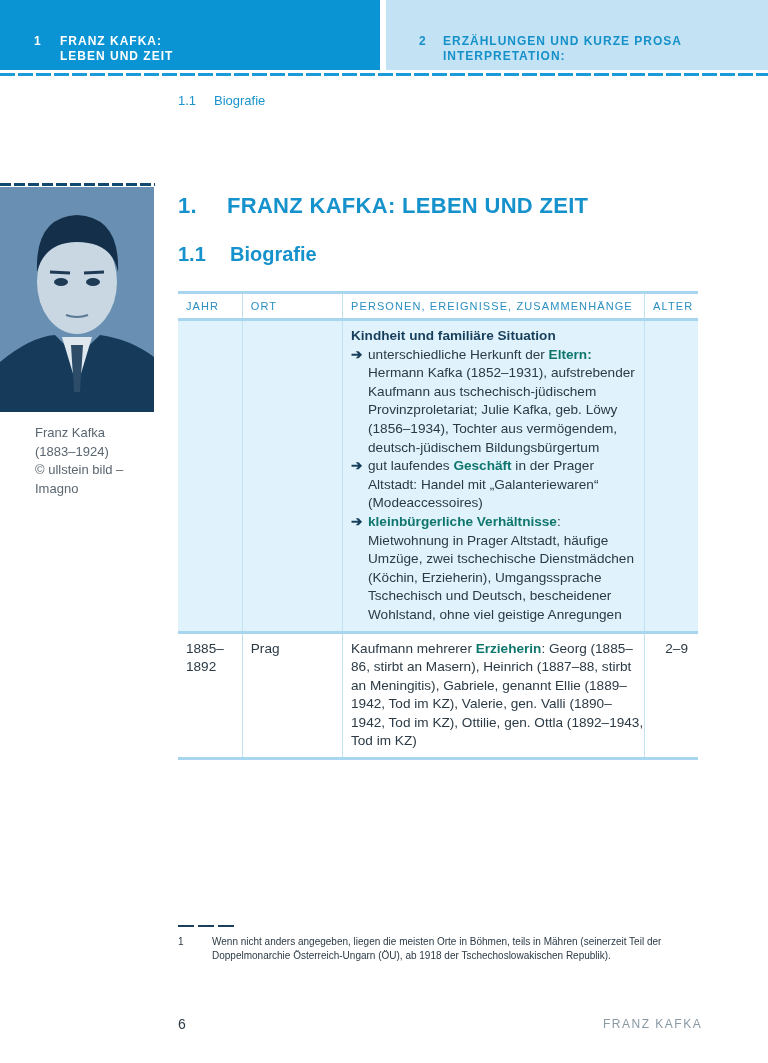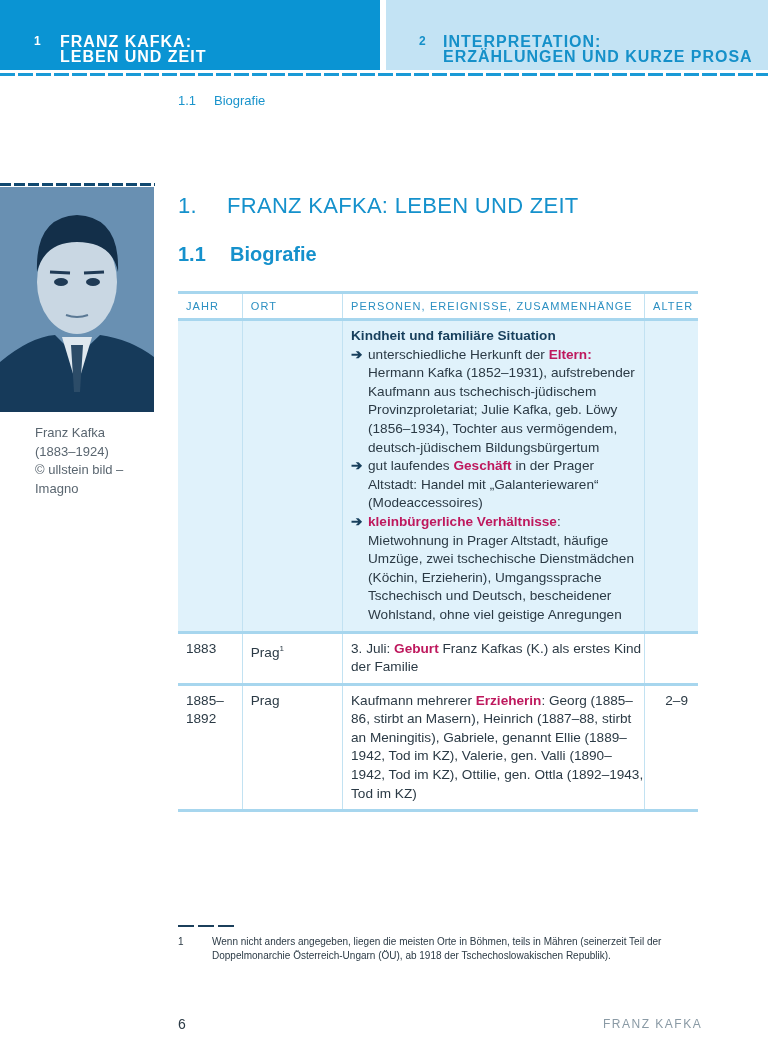--- a/index.html
+++ b/index.html
@@ -2,42 +2,42 @@
 <html><head>
 <meta charset="utf-8">
 <style>
   html,body{margin:0;padding:0;}
   body{width:768px;height:1063px;position:relative;background:#fff;overflow:hidden;font-family:"Liberation Sans",sans-serif;color:#2b3a45;}
   .tab{position:absolute;top:0;height:70px;box-sizing:border-box;}
   .tab1{left:0;width:380px;background:#0a94d3;color:#fff;}
   .tab2{left:386px;width:382px;background:#c3e3f4;color:#1590c9;}
   .tab .num{position:absolute;left:34px;top:34px;font-size:12px;font-weight:bold;letter-spacing:1px;}
   .tab2 .num{left:33px;}
-  .tab .lbl{position:absolute;left:60px;top:34px;font-size:16px;font-weight:bold;letter-spacing:1px;line-height:15px;}
+  .tab .lbl{position:absolute;left:60px;top:34px;font-size:12px;font-weight:bold;letter-spacing:1px;line-height:15px;}
   .tab2 .lbl{left:57px;}
   .dash-top{position:absolute;left:0;top:73px;width:768px;height:3px;background:repeating-linear-gradient(90deg,#1a9ad6 0 15px,transparent 15px 18px);}
   .running{position:absolute;left:178px;top:93px;font-size:13px;color:#1a94cc;}
   .running span{display:inline-block;}
   .running .rn{width:36px;}
   .dash-side{position:absolute;left:0;top:183px;width:155px;height:3px;background:repeating-linear-gradient(90deg,#10486f 0 11px,transparent 11px 14px);}
   .photo{position:absolute;left:0;top:187px;width:154px;height:225px;background:#5b86aa;overflow:hidden;}
   .caption{position:absolute;left:35px;top:424px;font-size:13px;line-height:18.5px;color:#5a6670;}
-  .h1{position:absolute;left:178px;top:193px;font-size:22px;font-weight:normal;color:#1591cc;letter-spacing:.3px;}
+  .h1{position:absolute;left:178px;top:193px;font-size:22px;font-weight:bold;color:#1591cc;letter-spacing:.3px;}
   .h1 .n{display:inline-block;width:49px;}
   .h2{position:absolute;left:178px;top:243px;font-size:20px;font-weight:bold;color:#1591cc;}
   .h2 .n{display:inline-block;width:52px;}
   table{position:absolute;left:178px;top:291px;width:520px;border-collapse:collapse;font-size:13.6px;}
   th{font-weight:normal;text-align:left;font-size:11px;letter-spacing:1.1px;color:#2b8fc2;height:24px;padding:0 0 0 8px;border-top:3px solid #a7d6ee;border-bottom:3px solid #a7d6ee;}
   td{vertical-align:top;padding:6px 0 6px 8px;line-height:18.6px;border-bottom:3px solid #a7d6ee;}
   .sep{border-left:1px solid #c2e2f2;}
   .shade td{background:#e0f2fb;}
   .c1{width:56px;}.c2{width:92px;}.c3{width:295px;}.c4{width:45px;}
   .age{text-align:right;padding-right:10px;margin-top:20px;}
   .hd{font-weight:bold;color:#173f5c;}
-  b{color:#be185d;}
+  b{color:#0f766e;}
   ul{list-style:none;padding:0;margin:0;}
   li{position:relative;padding-left:17px;}
   li .arr{position:absolute;left:0;top:0;font-weight:bold;color:#173f5c;}
   .fn-dash{position:absolute;left:178px;top:925px;width:56px;height:2px;background:repeating-linear-gradient(90deg,#1b3f5b 0 16px,transparent 16px 20px);}
   .fn{position:absolute;left:178px;top:935px;font-size:10px;line-height:14px;color:#2b3a45;width:530px;}
   .fn .n{position:absolute;left:0;}
   .fn .t{margin-left:34px;display:block;}
   .pnum{position:absolute;left:178px;top:1016px;font-size:14px;color:#2b3a45;}
   .pfoot{position:absolute;left:603px;top:1017px;font-size:12px;letter-spacing:1.5px;color:#8a9aa5;}
 </style>
@@ -47,22 +47,22 @@
 <div class="tab tab1">
   <span class="num">1</span>
   <div class="lbl">
     <div>FRANZ KAFKA:</div>
       <div>LEBEN UND ZEIT</div>
   </div>
 </div>
 <div class="tab tab2">
   <span class="num">2</span>
   <div class="lbl">
-    <div>INTERPRETATION:</div>
-      <div>ERZÄHLUNGEN UND KURZE PROSA</div>
+    <div>ERZÄHLUNGEN UND KURZE PROSA</div>
+      <div>INTERPRETATION:</div>
   </div>
 </div>
 <div class="dash-top"></div>
 
 <div class="running">
   <span class="rn">1.1</span><span>Biografie</span>
 </div>
 
 <div class="dash-side"></div>
 <div class="photo">
@@ -107,26 +107,20 @@
         <div class="hd">Kindheit und familiäre Situation</div>
         <ul>
           <li><span class="arr">➔</span><span>unterschiedliche Herkunft der </span><b>Eltern:</b><span> Hermann Kafka (1852–1931), aufstrebender Kaufmann aus tschechisch-jüdischem Provinzproletariat; Julie Kafka, geb. Löwy (1856–1934), Tochter aus vermögendem, deutsch-jüdischem Bildungsbürgertum</span></li>
           <li><span class="arr">➔</span><span>gut laufendes </span><b>Geschäft</b><span> in der Prager Altstadt: Handel mit „Galanteriewaren“ (Modeaccessoires)</span></li>
           <li><span class="arr">➔</span><span></span><b>kleinbürgerliche Verhältnisse</b><span>: Mietwohnung in Prager Altstadt, häufige Umzüge, zwei tschechische Dienstmädchen (Köchin, Erzieherin), Umgangssprache Tschechisch und Deutsch, bescheidener Wohlstand, ohne viel geistige Anregungen</span></li>
         </ul>
       </td>
       <td class="sep"></td>
     </tr>
     <tr>
-      <td>1883</td>
-      <td class="sep"><span>Prag</span><sup style="font-size:8px">1</sup></td>
-      <td class="sep"><span>3. Juli: </span><b>Geburt</b><span> Franz Kafkas (K.) als erstes Kind der Familie</span></td>
-      <td class="sep age"></td>
-    </tr>
-    <tr>
       <td>1885–<br>1892</td>
       <td class="sep">Prag</td>
       <td class="sep"><span>Kaufmann mehrerer </span><b>Erzieherin</b><span>: Georg (1885–86, stirbt an Masern), Heinrich (1887–88, stirbt an Meningitis), Gabriele, genannt Ellie (1889–1942, Tod im KZ), Valerie, gen. Valli (1890–1942, Tod im KZ), Ottilie, gen. Ottla (1892–1943, Tod im KZ)</span></td>
       <td class="sep age">2–9</td>
     </tr>
   </tbody>
 </table>
 
 <div class="fn-dash"></div>
 <div class="fn">

